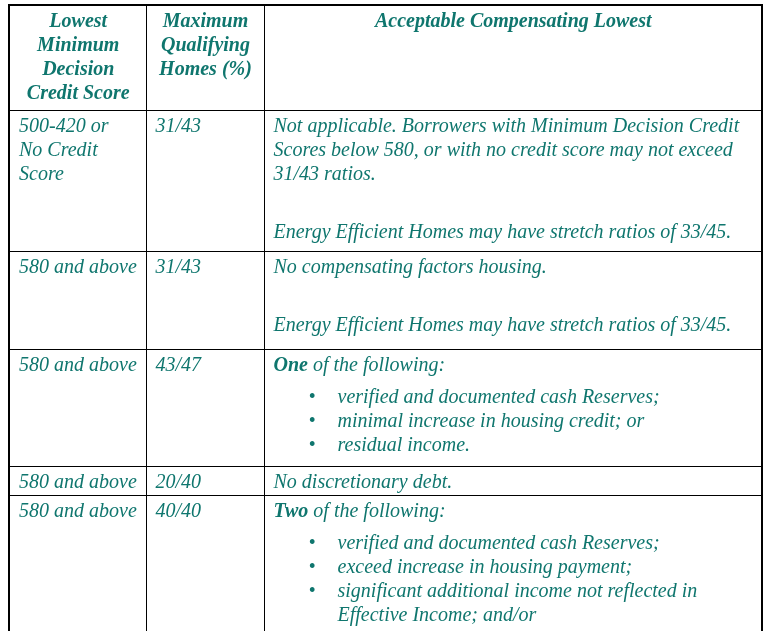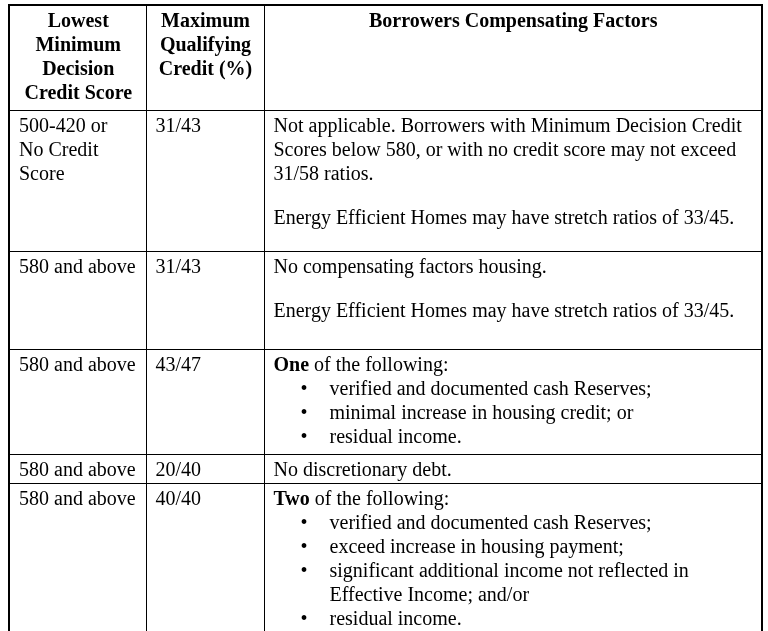--- a/index.html
+++ b/index.html
@@ -10,21 +10,22 @@
     height: 631px;
     overflow: hidden;
   }
   .page {
     position: relative;
     width: 692px;
     height: 631px;
     font-family: "Liberation Serif", "DejaVu Serif", serif;
     font-size: 20px;
     line-height: 24px;
-    color: #000000;
+    color: #0f766e;
+    font-style: italic;
   }
   table.ratios-table {
     position: absolute;
     left: 8px;
     top: 4px;
     width: 753px;
     border-collapse: collapse;
     table-layout: fixed;
     border: 2px solid #000000;
   }
@@ -43,24 +44,24 @@
     padding-top: 4px;
   }
   td.cell-score {
     white-space: pre-line;
     padding-right: 14px;
   }
   td.cell-factors p {
     margin: 0;
   }
   td.cell-factors p.spaced {
-    margin-top: 20px;
+    margin-top: 34px;
   }
   ul.factors-list {
-    margin: 0;
+    margin: 8px;
     padding: 0;
     list-style: none;
   }
   ul.factors-list li {
     position: relative;
     padding-left: 56px;
   }
   ul.factors-list li::before {
     content: "\2022";
     position: absolute;
@@ -76,31 +77,31 @@
 <div class="page">
   <table class="ratios-table">
     <colgroup>
       <col style="width:137px">
       <col style="width:118px">
       <col style="width:498px">
     </colgroup>
     <tbody>
         <tr style="height:105px">
       <th class="hdr">Lowest Minimum Decision Credit Score</th>
-      <th class="hdr">Maximum Qualifying Credit (%)</th>
-      <th class="hdr">Borrowers Compensating Factors</th>
+      <th class="hdr">Maximum Qualifying Homes (%)</th>
+      <th class="hdr">Acceptable Compensating Lowest</th>
     </tr>
 
     <tr style="height:141px">
       <td class="cell-score">500-420 or
 No Credit
 Score</td>
       <td class="cell-ratio">31/43</td>
       <td class="cell-factors">
-        <p>Not applicable. Borrowers with Minimum Decision Credit Scores below 580, or with no credit score may not exceed 31/58 ratios.</p>
+        <p>Not applicable. Borrowers with Minimum Decision Credit Scores below 580, or with no credit score may not exceed 31/43 ratios.</p>
         <p class="spaced">Energy Efficient Homes may have stretch ratios of 33/45.</p>
       </td>
     </tr>
 
     <tr style="height:98px">
       <td class="cell-score">580 and above</td>
       <td class="cell-ratio">31/43</td>
       <td class="cell-factors">
         <p>No compensating factors housing.</p>
         <p class="spaced">Energy Efficient Homes may have stretch ratios of 33/45.</p>

